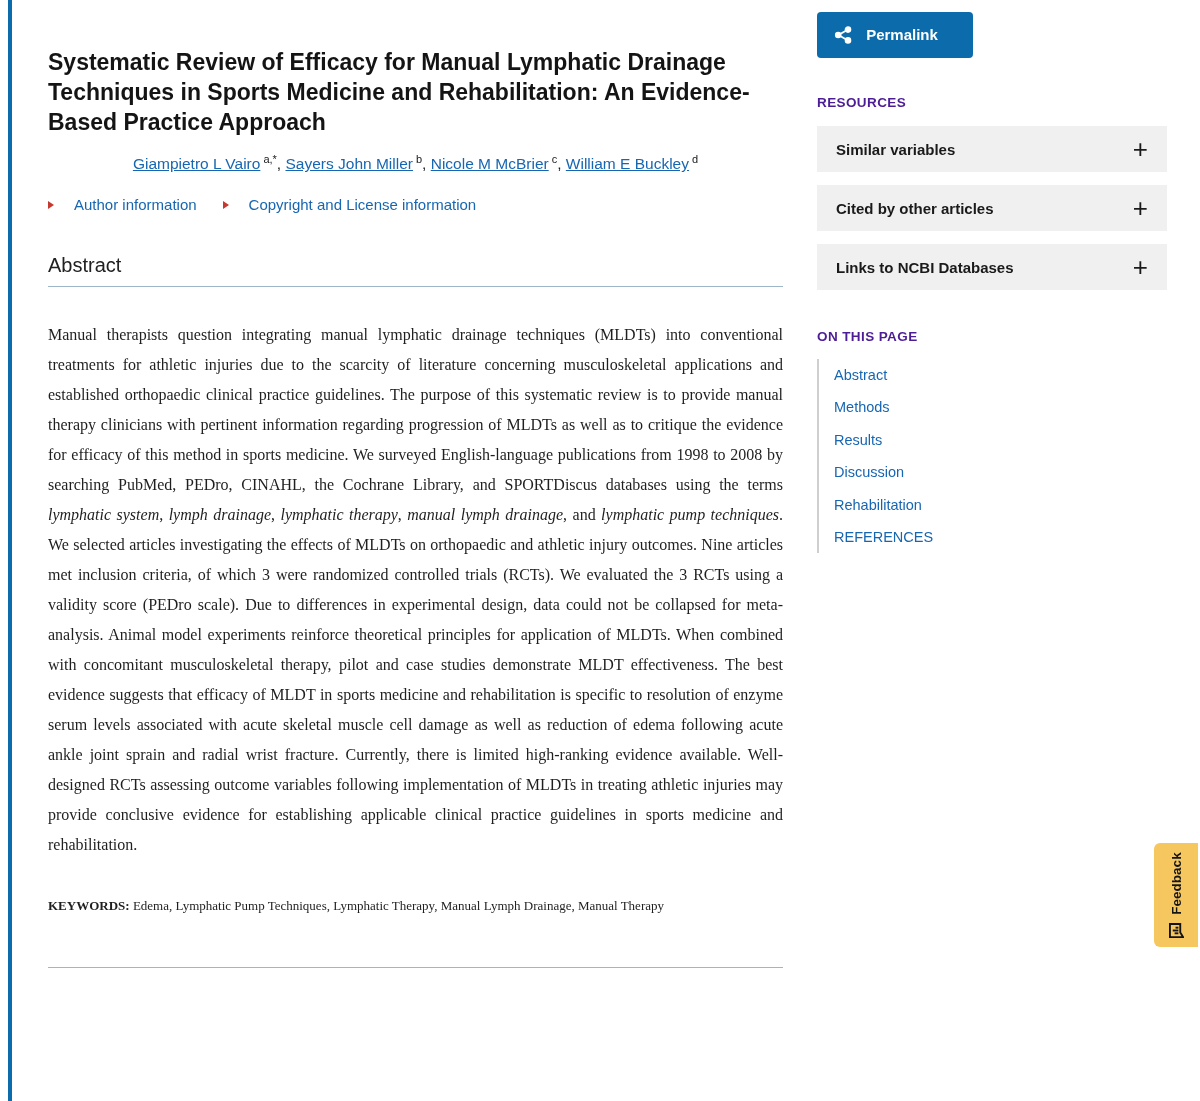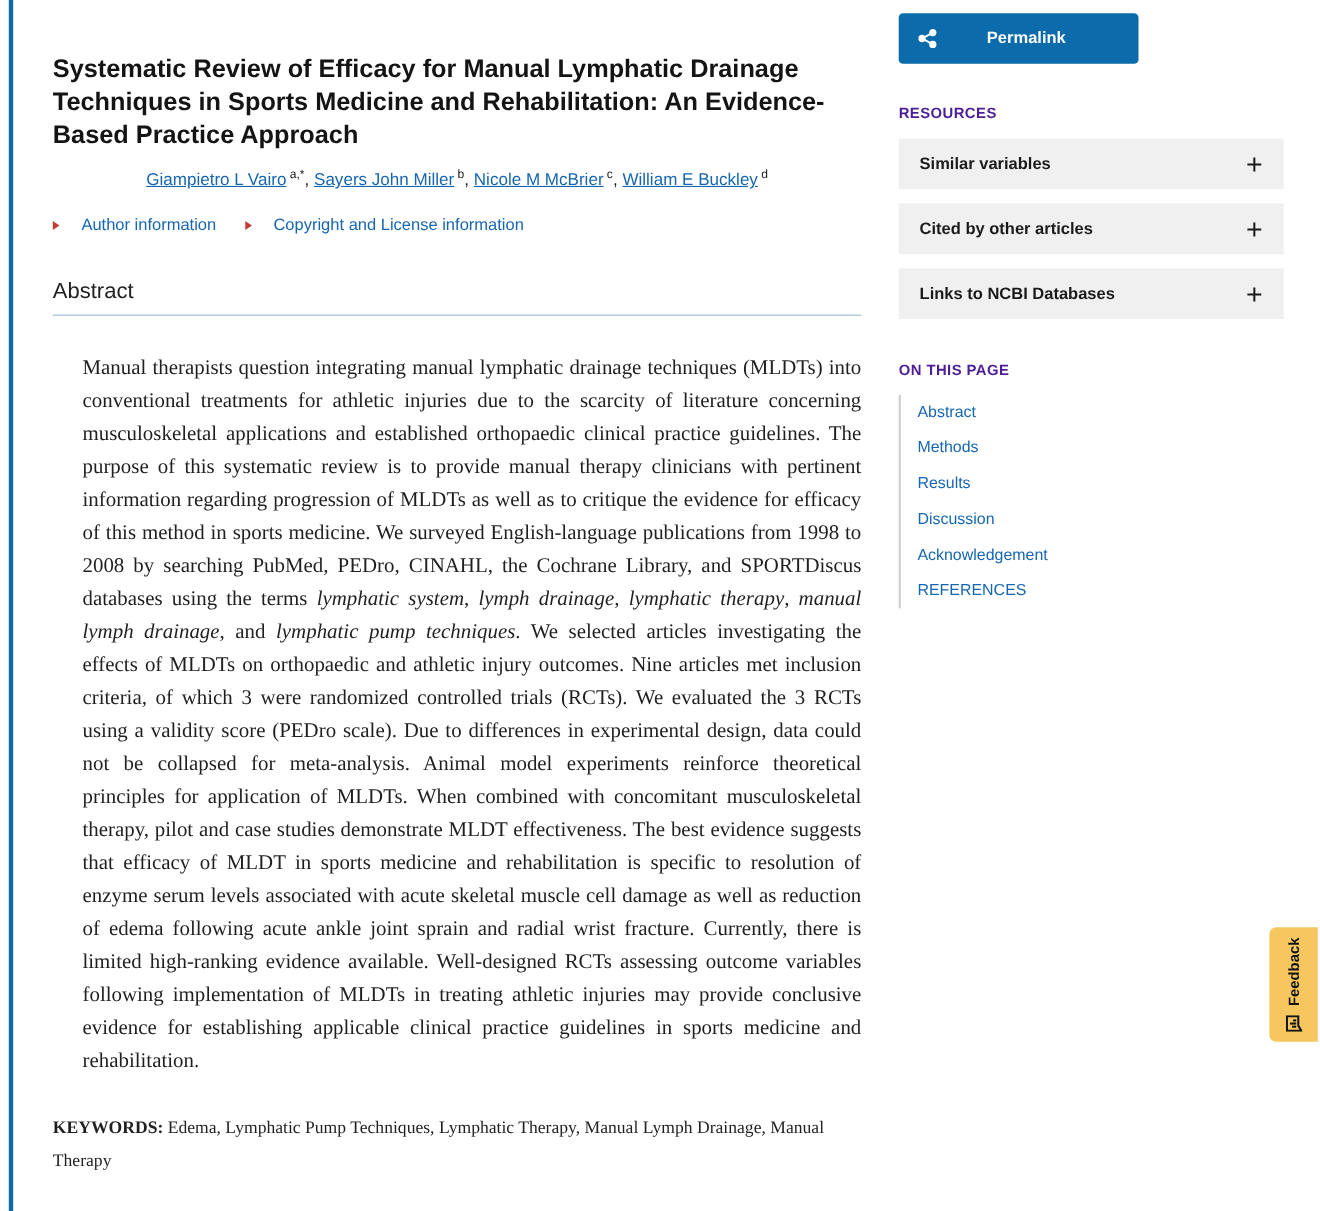--- a/index.html
+++ b/index.html
@@ -59,47 +59,46 @@
 
   .abstract-heading {
     margin-top: 41px;
     font-size: 20px; font-weight: 400; color: #212121;
     padding-bottom: 9px;
     border-bottom: 1px solid #9db7c9;
   }
   .abstract-body {
     margin-top: 33px;
     font-family: "Liberation Serif", serif;
-    font-size: 19px; line-height: 30px;
+    font-size: 16px; line-height: 30px;
     color: #1f1f1f;
     text-align: justify;
-    margin-left: 27px;
   }
   .abstract-body .it { font-style: italic; }
   .keywords {
     margin-top: 31px;
     font-family: "Liberation Serif", serif;
-    font-size: 16px; line-height: 30px;
+    font-size: 13px; line-height: 30px;
     color: #1f1f1f;
   }
   .keywords .kw-label { font-weight: 700; }
   .bottom-rule {
     margin-top: 46px;
     border: none; border-top: 1px solid #9db7c9;
     width: 100%;
   }
 
   
   .sidebar {
     position: absolute; left: 817px; top: 12px;
     width: 350px;
   }
   .permalink-btn {
     position: relative;
-    width: 218px; height: 46px;
+    width: 156px; height: 46px;
     background: #0b6bab; border: none; border-radius: 4px;
     cursor: pointer;
     display: block;
   }
   .permalink-btn .share-icon {
     position: absolute; left: 17px; top: 14px;
     width: 18px; height: 18px;
   }
   .permalink-btn .permalink-label {
     display: block; width: 100%; text-align: center;
@@ -222,21 +221,21 @@
     </div>
   </div>
 
   <div class="side-heading otp-heading">ON THIS PAGE</div>
 
   <nav class="otp-nav">
     <a>Abstract</a>
     <a>Methods</a>
     <a>Results</a>
     <a>Discussion</a>
-    <a>Acknowledgement</a>
+    <a>Rehabilitation</a>
     <a>REFERENCES</a>
   </nav>
 </div>
 
 <div class="feedback-tab">
   <div class="feedback-inner">
     <svg width="15" height="15" viewBox="0 0 16 16">
       <path d="M1 1 h14 v11 h-9 l-5 3 z" fill="none" stroke="#141414" stroke-width="2"></path>
       <rect x="4" y="6" width="2" height="4" fill="#141414"></rect>
       <rect x="7" y="4" width="2" height="6" fill="#141414"></rect>

